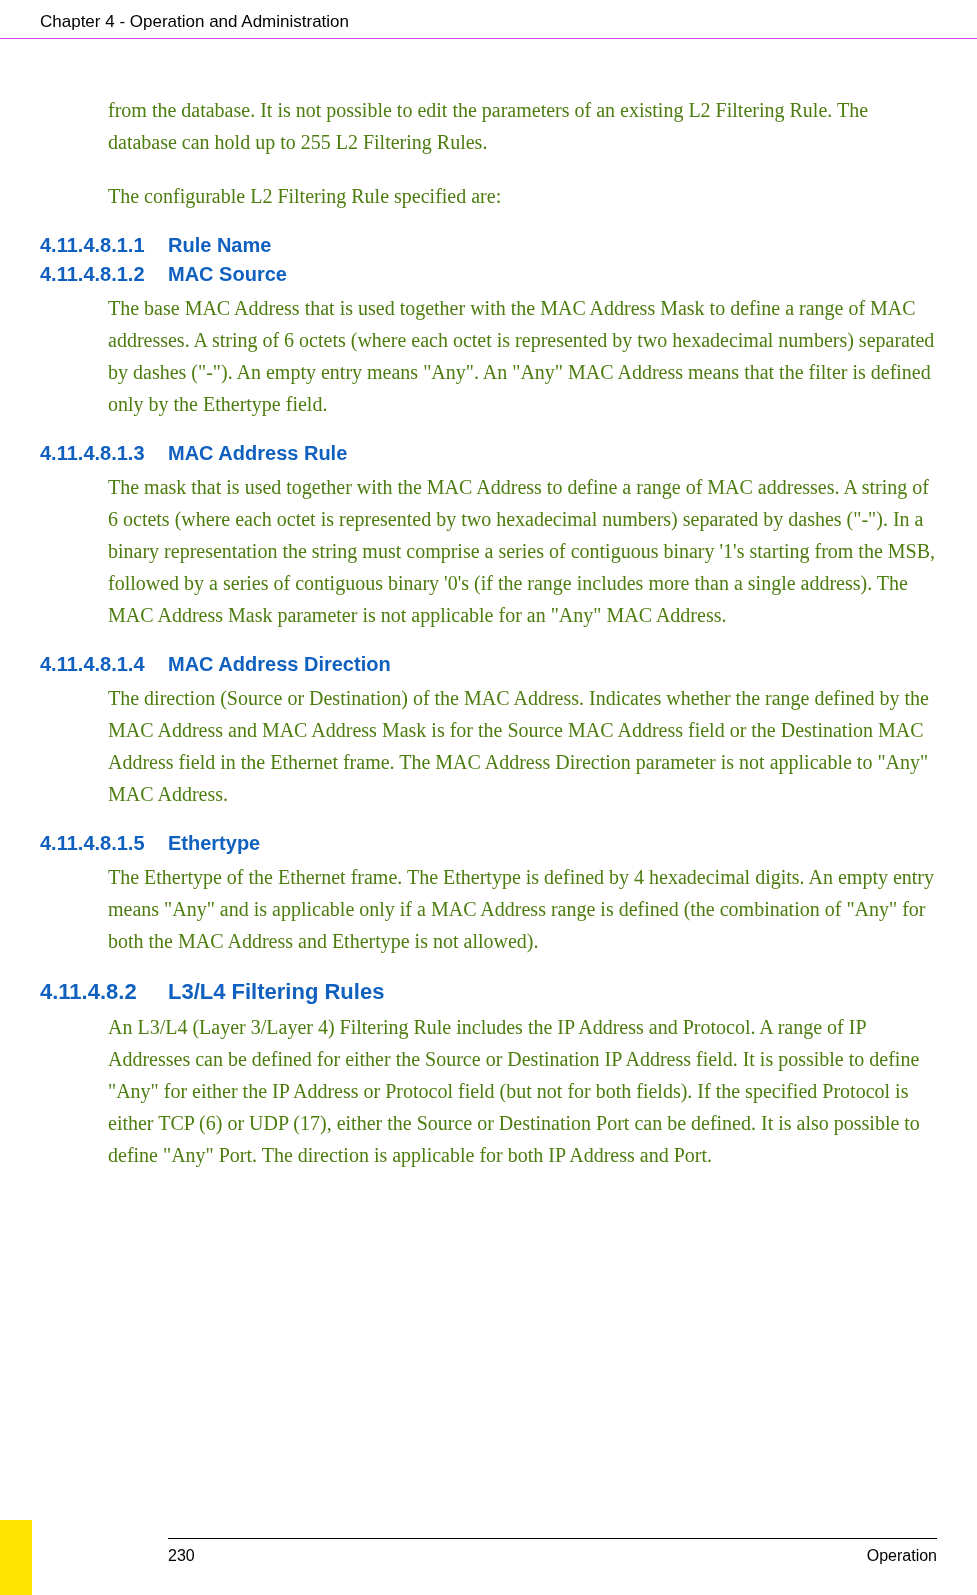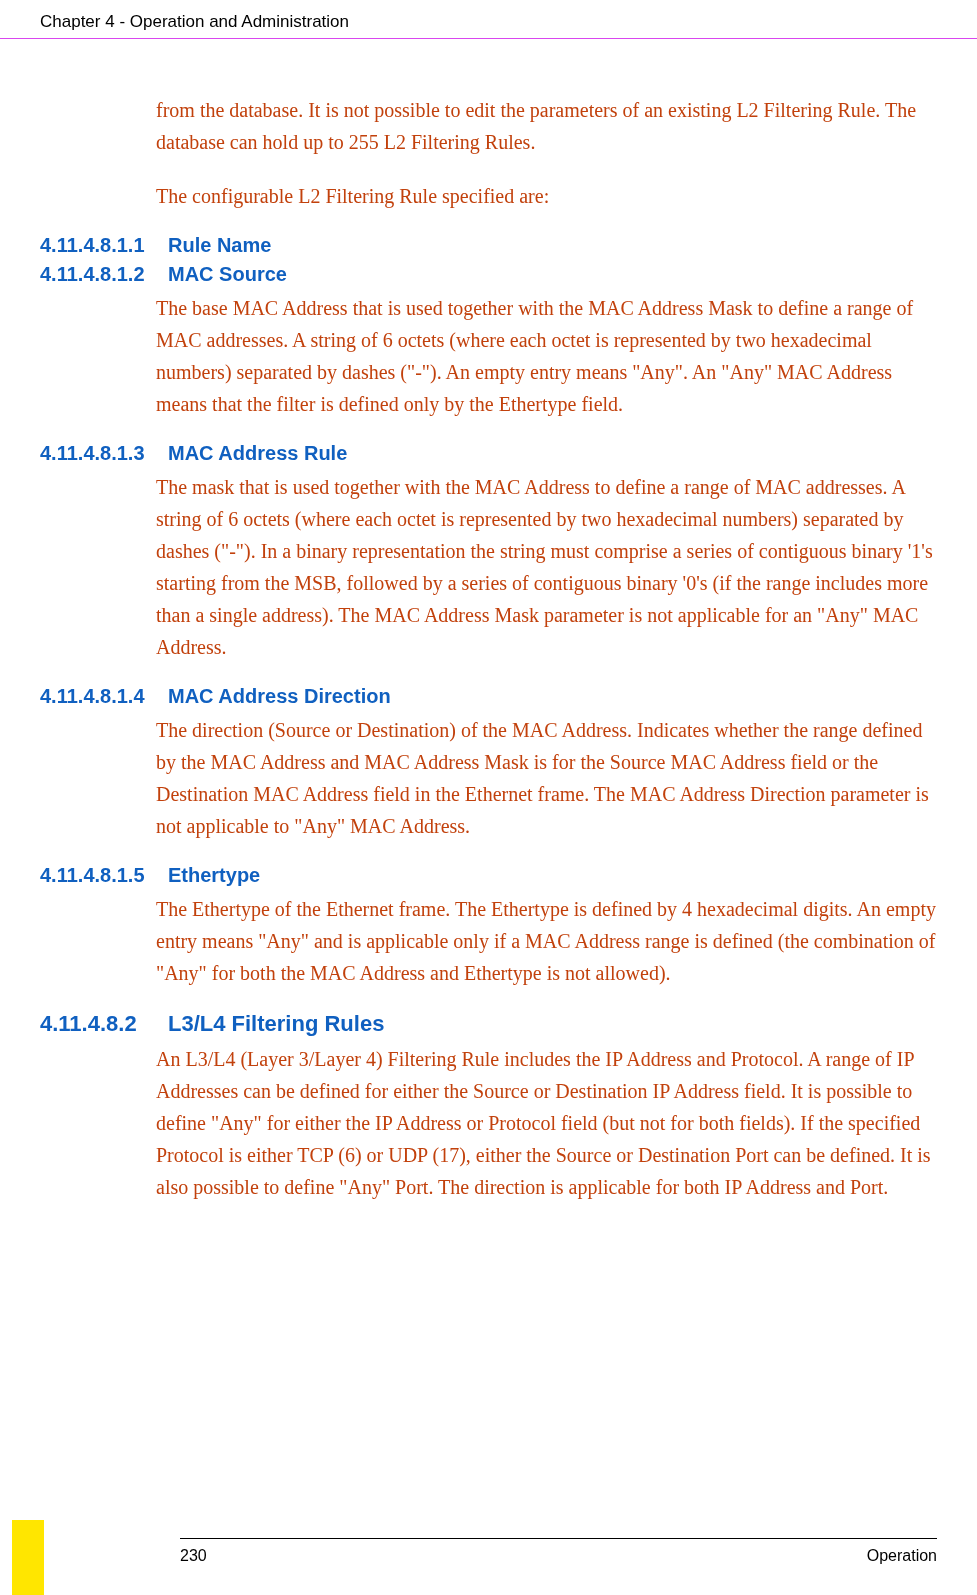--- a/index.html
+++ b/index.html
@@ -20,23 +20,23 @@
       font-family: Arial, Helvetica, sans-serif;
       font-size: 17px;
       color: #000;
     }
     .content {
       padding: 0 40px 0 40px;
     }
     .body-text {
       font-size: 20px;
       line-height: 1.6;
-      margin-left: 116px;
+      margin-left: 68px;
       margin-bottom: 22px;
-      color: #c2410c;
+      color: #4d7c0f;
     }
     .section-row {
       display: flex;
       align-items: baseline;
       margin-bottom: 6px;
       margin-top: 6px;
     }
     .section-num {
       font-family: Arial, Helvetica, sans-serif;
       font-weight: bold;
@@ -84,21 +84,21 @@
       position: absolute;
       left: 0;
       bottom: 0;
       width: 32px;
       height: 75px;
       background: #ffe600;
     }
     .footer-container {
       position: absolute;
       bottom: 0;
-      left: 12px;
+      left: 0;
       right: 0;
       height: 90px;
       text-align: center;
     }
   </style>
 </head>
 <body>
 
 <div class="header">
   <span class="header-text">Chapter 4 - Operation and Administration</span>

